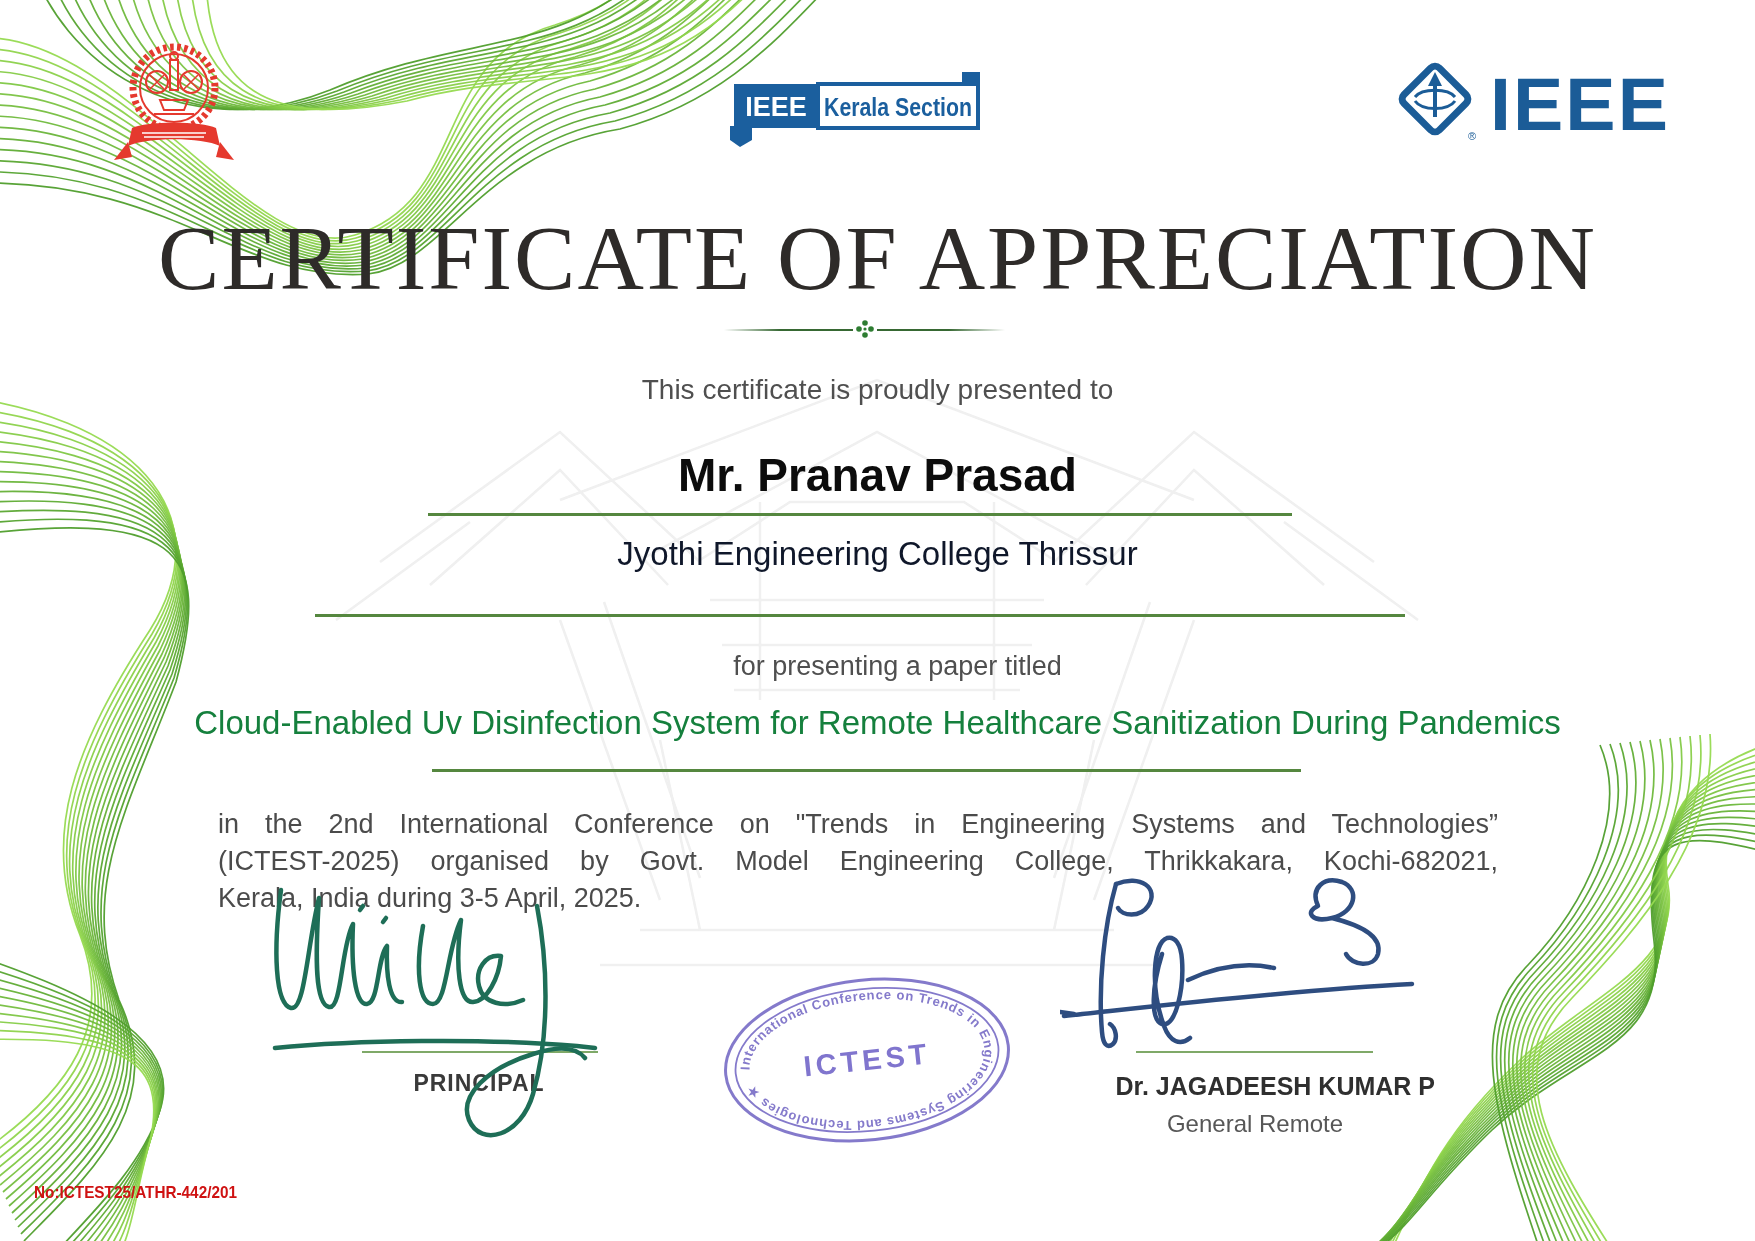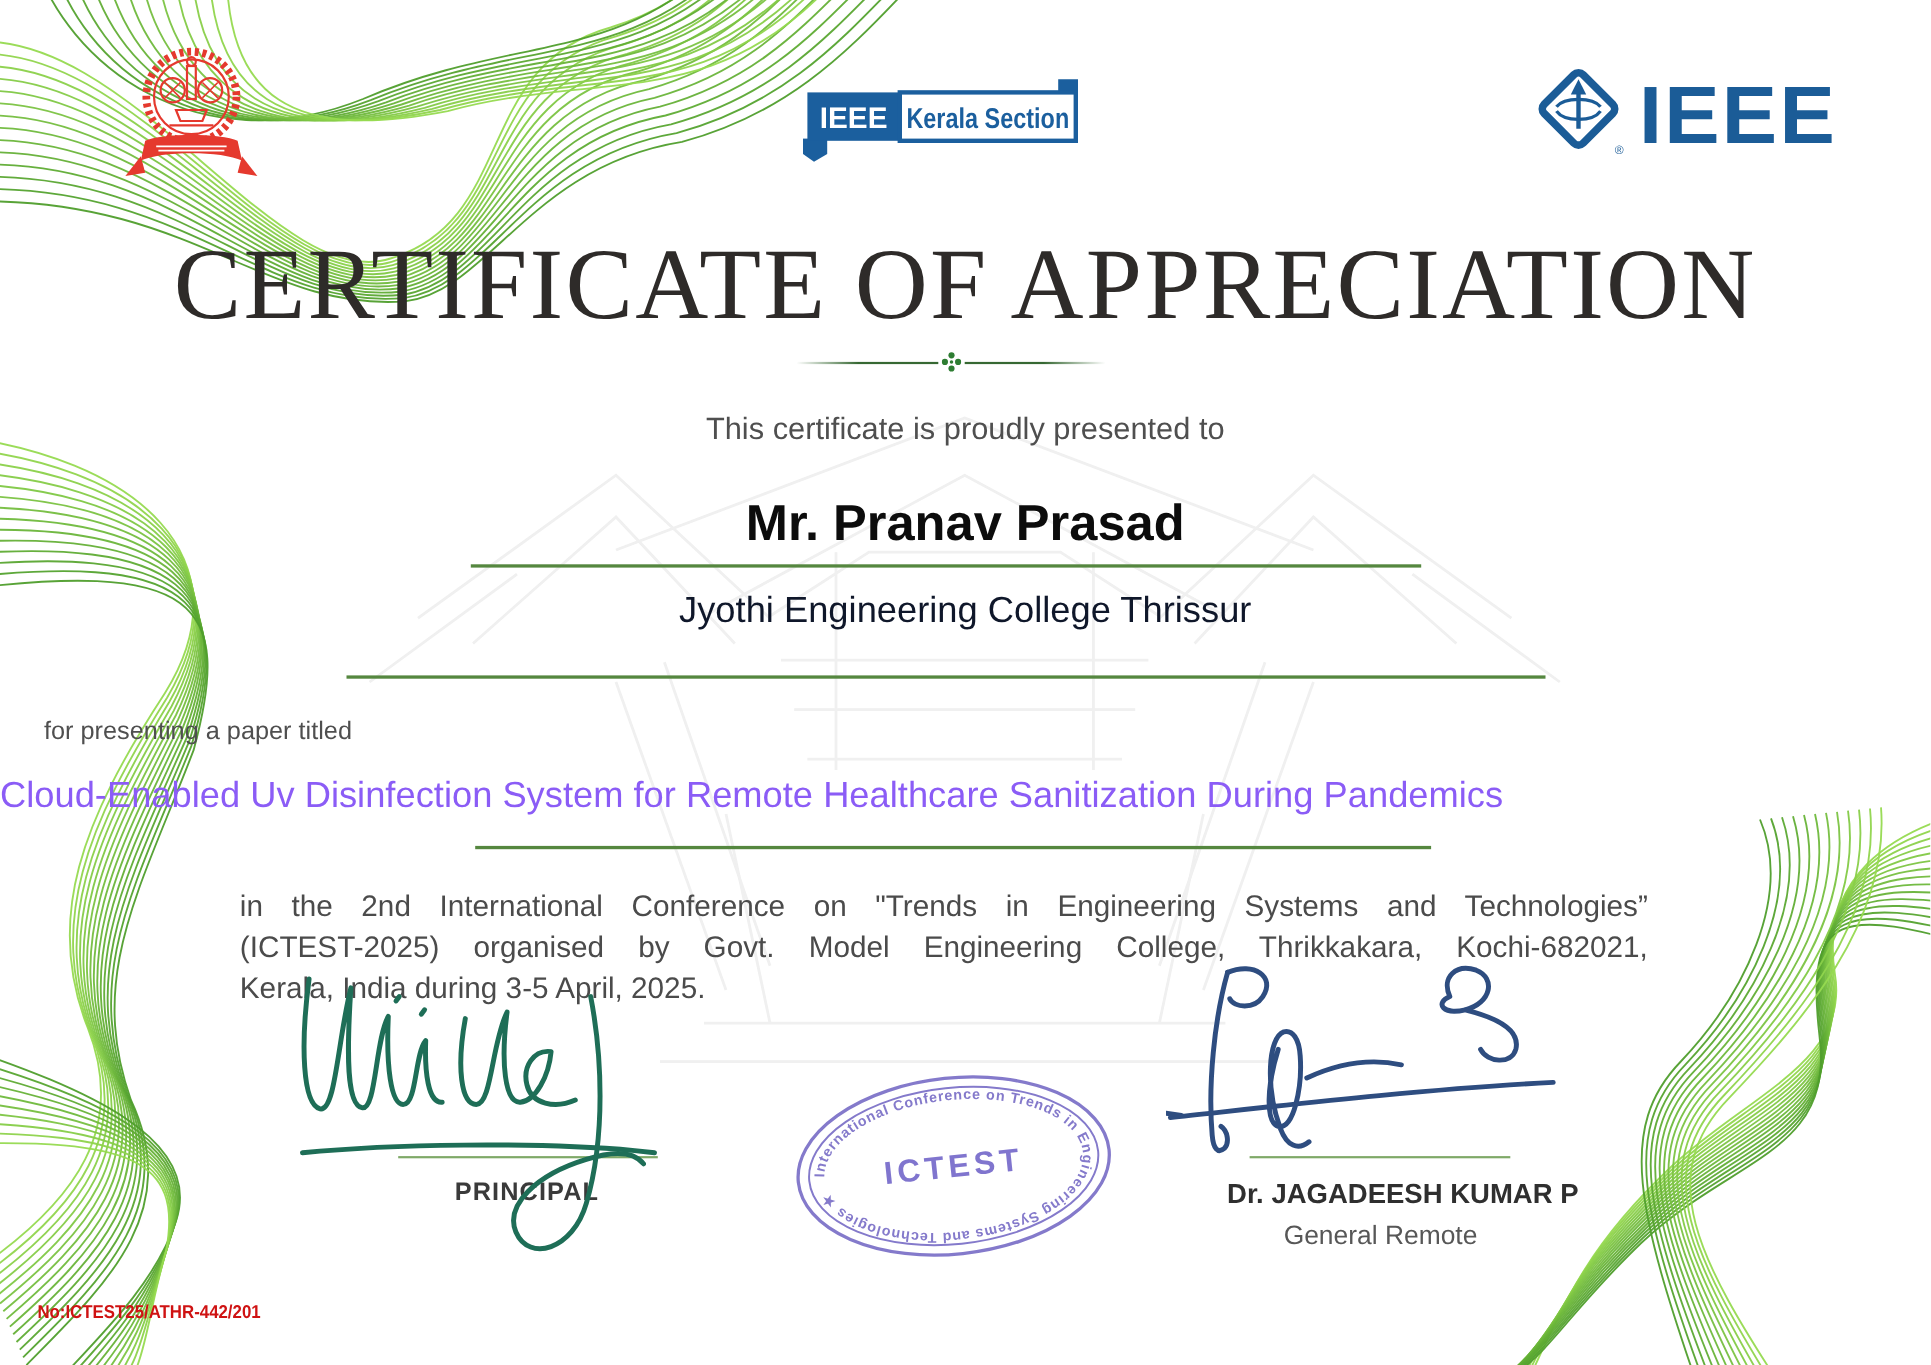--- a/index.html
+++ b/index.html
@@ -27,22 +27,22 @@
     background:linear-gradient(to right, rgba(44,96,40,0), rgba(44,96,40,.95) 20%, rgba(44,96,40,.95) 80%, rgba(44,96,40,0));
   }
   #divider-ornament{left:853px; top:318px; z-index:3; background:#fff; padding:0 3px;}
   #presented-line{left:0; right:0; top:374px; text-align:center; font-size:28px; color:#4f4f4f; z-index:2;}
   #recipient-name{left:0; right:0; top:448px; text-align:center; font-size:46px; font-weight:700; color:#0c0c0c; letter-spacing:0px; z-index:2;}
   .green-line{height:2.5px; background:#55873f; z-index:2;}
   #underline-name{left:428px; top:513px; width:864px;}
   #underline-college{left:315px; top:614px; width:1090px;}
   #underline-paper{left:432px; top:769px; width:869px;}
   #college-line{left:0; right:0; top:535px; text-align:center; font-size:33px; color:#0f172a; z-index:2;}
-  #for-line{left:0; right:0; top:651px; text-align:left; font-size:23px; color:#4f4f4f; z-index:2;padding-left:40px;}
-  #paper-title{left:0; right:0; top:704px; text-align:left; font-size:33px; color:#8b5cf6; z-index:2;}
+  #for-line{left:0; right:0; top:651px; text-align:center; font-size:27px; color:#4f4f4f; z-index:2;padding-left:40px;}
+  #paper-title{left:0; right:0; top:704px; text-align:center; font-size:33px; color:#15803d; z-index:2;}
   #body-paragraph{left:218px; top:806px; width:1280px; z-index:2; font-size:27px; color:#4b4b4b;}
   .body-line{line-height:37px; text-align:justify; text-align-last:justify; white-space:nowrap;}
   .body-line.last{text-align-last:left;}
   
   #principal-signature{left:265px; top:862px; z-index:3;}
   #principal-line{left:362px; top:1051px; width:236px; height:2px; background:#7fa968; z-index:2;}
   #principal-label{left:379px; top:1070px; width:200px; text-align:center; font-size:23px; font-weight:700; letter-spacing:1px; color:#3a3a3a; z-index:2;}
   #stamp{left:712px; top:972px; z-index:3; opacity:.88;}
   #chair-signature{left:1060px; top:868px; z-index:3;}
   #chair-line{left:1136px; top:1051px; width:237px; height:2px; background:#7fa968; z-index:2;}

